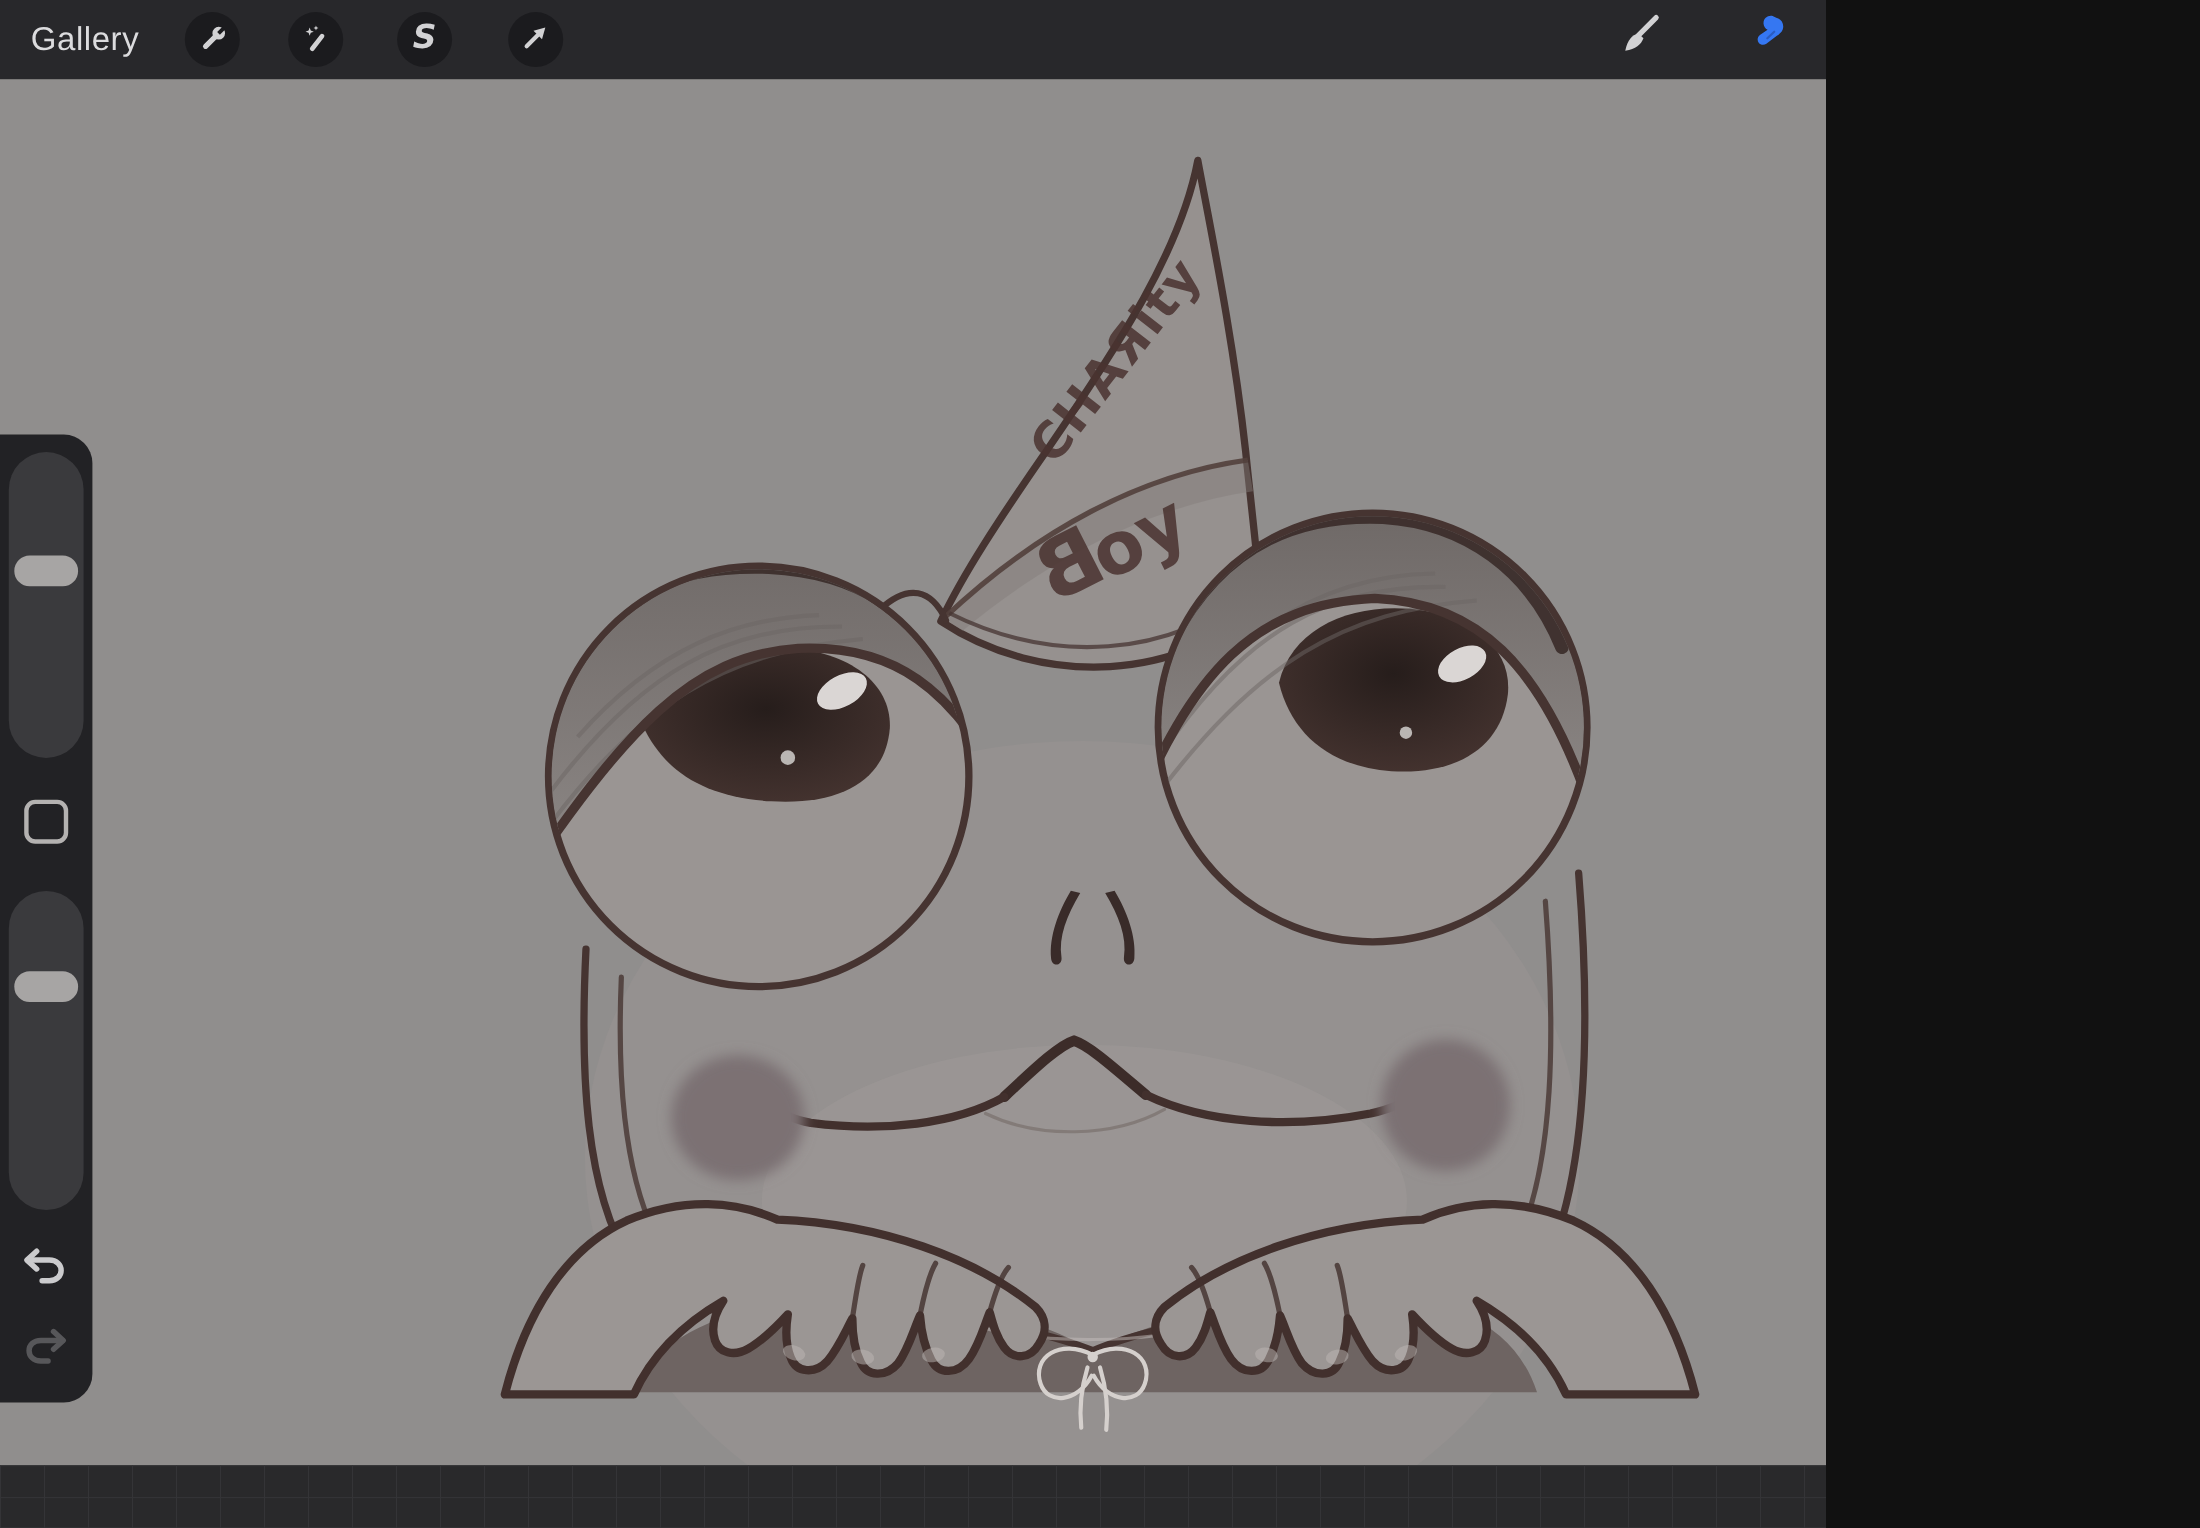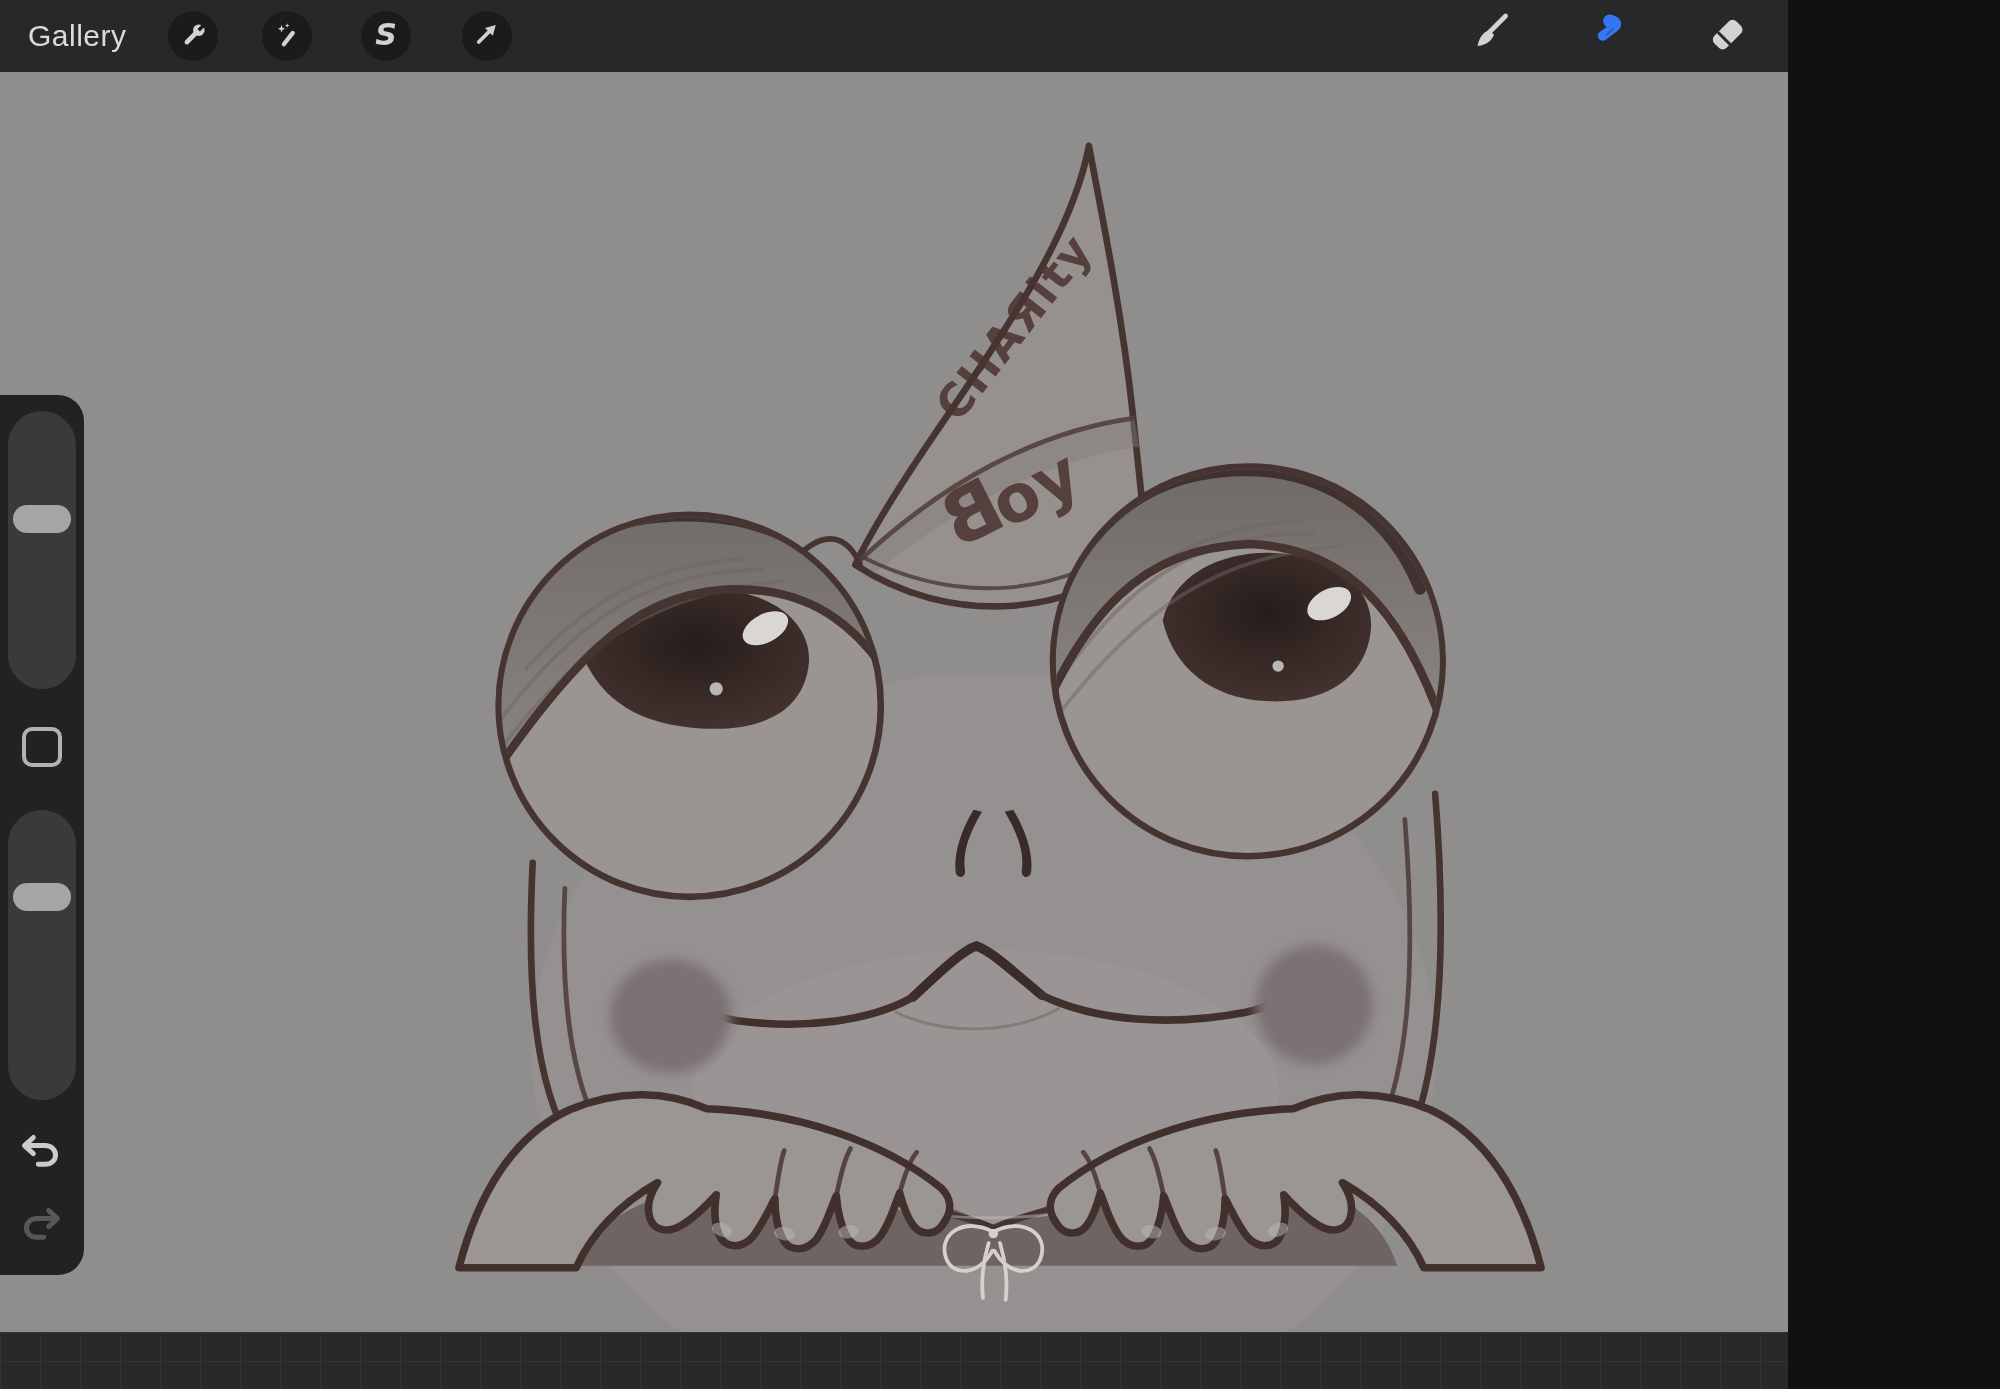--- a/index.html
+++ b/index.html
@@ -1,17 +1,17 @@
 <!DOCTYPE html>
 <html><head>
 <meta charset="utf-8">
 <style>
   html,body{margin:0;padding:0;background:#111;}
-  .app{position:relative;width:1788px;height:1389px;overflow:hidden;
-       font-family:"Liberation Sans",sans-serif;background:#908e8d;}
+  .app{position:relative;width:1644px;height:1389px;overflow:hidden;
+       font-family:"Liberation Sans",sans-serif;background:#908e8d;padding-left:16px;}
   
   .topbar{position:absolute;left:0;top:0;width:2000px;height:72px;background:#28282b;z-index:30;}
   .gallery{position:absolute;left:28px;top:0;height:72px;line-height:72px;
            font-size:30px;color:#dcdcde;letter-spacing:.5px;cursor:default;}
   .cbtn{position:absolute;top:11px;width:50px;height:50px;border-radius:50%;
         background:#1b1b1e;display:flex;align-items:center;justify-content:center;}
   .cbtn svg{display:block;}
   .sglyph{font-family:"DejaVu Sans",sans-serif;font-size:30px;font-weight:bold;
           font-style:italic;color:#d2d2d4;transform:translateY(-2px);}
   .ticon{position:absolute;top:14px;width:44px;height:44px;display:flex;

